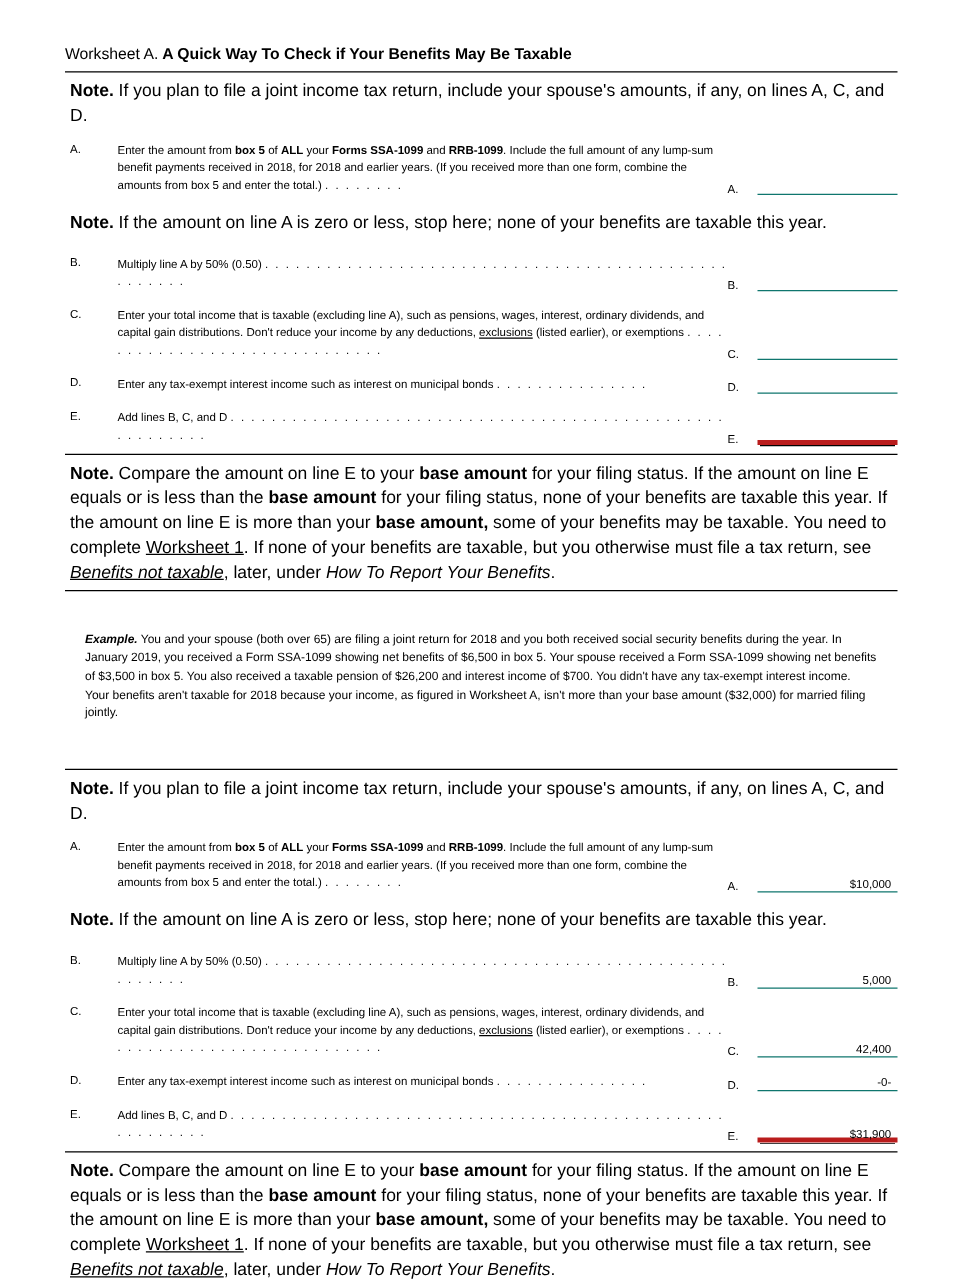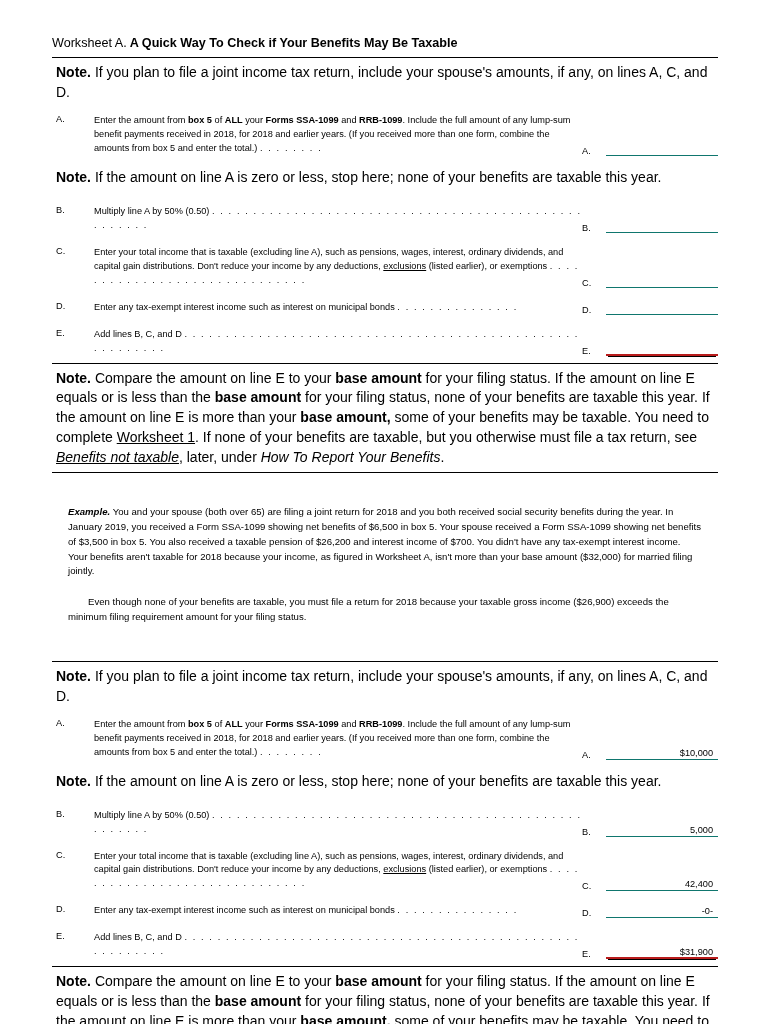--- a/index.html
+++ b/index.html
@@ -59,21 +59,21 @@
 
   .amt-line {
     border-bottom: 1px solid #0f766e;
     height: 13px;
     text-align: right;
     font-size: 9.2px;
     padding-right: 5px;
     line-height: 13px;
   }
   .amt-line.dbl {
-    border-bottom: 2px solid #b91c1c;
+    border-bottom: 4px solid #b91c1c;
     box-shadow: 0 3px 0 -2px #000;
   }
   .rowgap { height: 13px; }
   .rowgap-sm { height: 7px; }
   .dots { letter-spacing: 1.6px; }
   b, strong { font-weight: bold; }
 
   
   .example {
     font-size: 9.6px;
@@ -219,21 +219,20 @@
     <div class="note">
       <b>Note.</b><span> Compare the amount on line E to your </span><b>base amount</b><span> for your filing status. If the amount on line E equals or is less than the </span><b>base amount</b><span> for your filing status, none of your benefits are taxable this year. If the amount on line E is more than your </span><b>base amount,</b><span> some of your benefits may be taxable. You need to complete </span><span class="u">Worksheet 1</span><span>. If none of your benefits are taxable, but you otherwise must file a tax return, see </span><span class="u ital">Benefits not taxable</span><span>, later, under </span><span class="ital">How To Report Your Benefits</span><span>.</span>
     </div>
     <div class="rule-thin"></div>
   </div>
 
   <div class="example">
     <p>
       <span class="ital">Example.</span><span> You and your spouse (both over 65) are filing a joint return for 2018 and you both received social security benefits during the year. In January 2019, you received a Form SSA-1099 showing net benefits of $6,500 in box 5. Your spouse received a Form SSA-1099 showing net benefits of $3,500 in box 5. You also received a taxable pension of $26,200 and interest income of $700. You didn't have any tax-exempt interest income. Your benefits aren't taxable for 2018 because your income, as figured in Worksheet A, isn't more than your base amount ($32,000) for married filing jointly.</span>
     </p>
-    <p class="indent">Even though none of your benefits are taxable, you must file a return for 2018 because your taxable gross income ($26,900) exceeds the minimum filing requirement amount for your filing status.</p>
   </div>
 
   <div class="sec2">
     <div class="rule-top"></div>
 
     <div class="note">
       <b>Note.</b><span> If you plan to file a joint income tax return, include your spouse's amounts, if any, on lines A, C, and D.</span>
     </div>
 
     <table class="ws">

